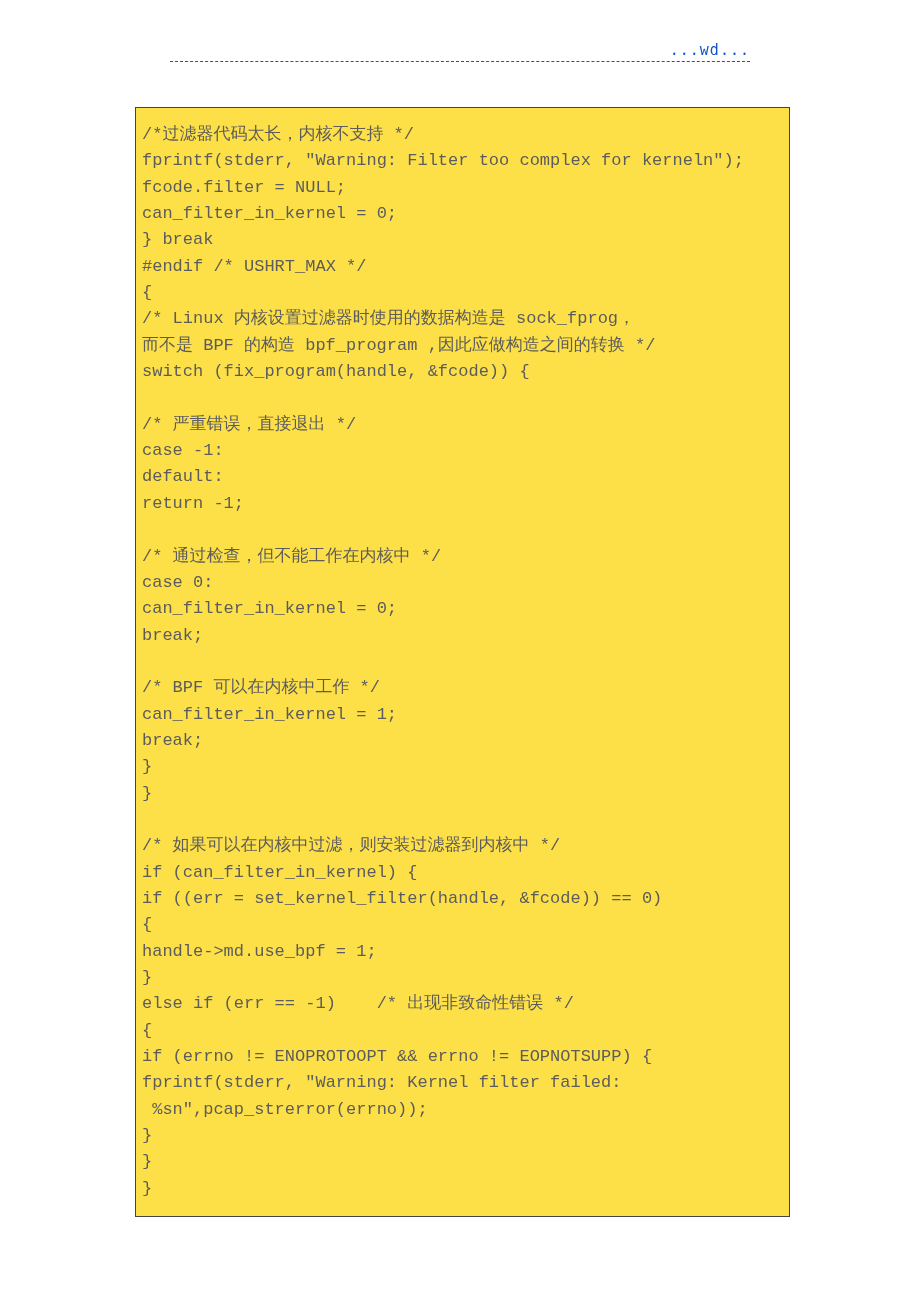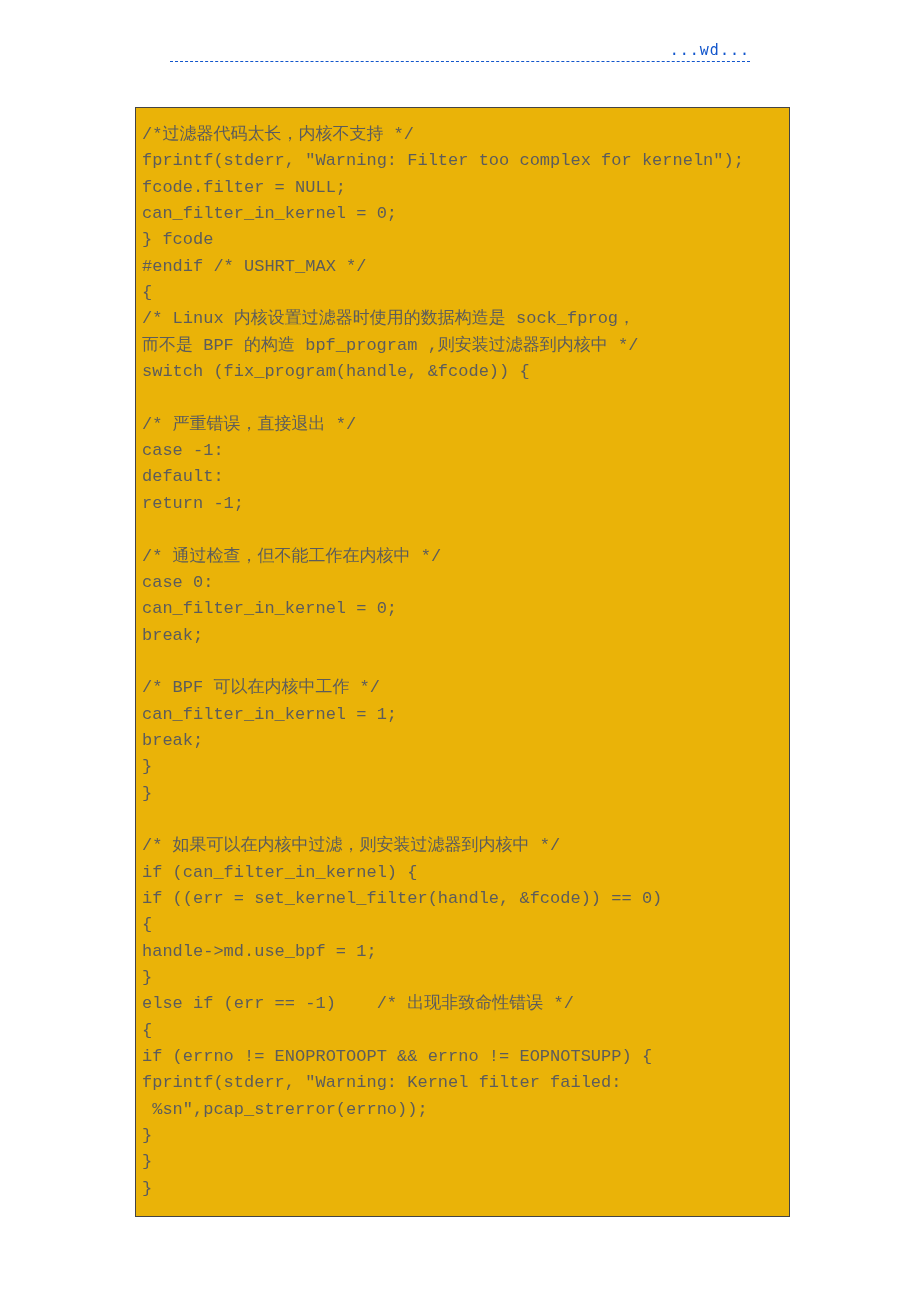--- a/index.html
+++ b/index.html
@@ -19,21 +19,21 @@
     letter-spacing: 1px;
   }
   .header-rule {
     border: none;
     border-top: 1px dashed #1155cc;
     margin: 2px 0 0 0;
   }
   .code-box {
     margin: 35px 130px 40px 135px;
     border: 1px solid #444;
-    background: #eab308;
+    background: #fde047;
     padding: 14px 6px 14px 6px;
     box-sizing: border-box;
   }
   .code-line {
     font-family: "Courier New", "SimSun", monospace;
     font-size: 17px;
     color: #5c5c5c;
     line-height: 1.55;
     white-space: pre-wrap;
     word-break: break-all;
@@ -49,25 +49,25 @@
   <span class="header-link">...wd...</span>
   <hr class="header-rule">
 </div>
 
 <div class="code-box">
   <div id="code-container">
       <div class="code-line">/*过滤器代码太长，内核不支持 */</div>
       <div class="code-line">fprintf(stderr, "Warning: Filter too complex for kerneln");</div>
       <div class="code-line">fcode.filter = NULL;</div>
       <div class="code-line">can_filter_in_kernel = 0;</div>
-      <div class="code-line">} fcode</div>
+      <div class="code-line">} break</div>
       <div class="code-line">#endif /* USHRT_MAX */</div>
       <div class="code-line">{</div>
       <div class="code-line">/* Linux 内核设置过滤器时使用的数据构造是 sock_fprog，</div>
-      <div class="code-line">而不是 BPF 的构造 bpf_program ,则安装过滤器到内核中 */</div>
+      <div class="code-line">而不是 BPF 的构造 bpf_program ,因此应做构造之间的转换 */</div>
       <div class="code-line">switch (fix_program(handle, &amp;fcode)) {</div>
       <div class="code-line blank">&nbsp;</div>
       <div class="code-line">/* 严重错误，直接退出 */</div>
       <div class="code-line">case -1:</div>
       <div class="code-line">default:</div>
       <div class="code-line">return -1;</div>
       <div class="code-line blank">&nbsp;</div>
       <div class="code-line">/* 通过检查，但不能工作在内核中 */</div>
       <div class="code-line">case 0:</div>
       <div class="code-line">can_filter_in_kernel = 0;</div>

